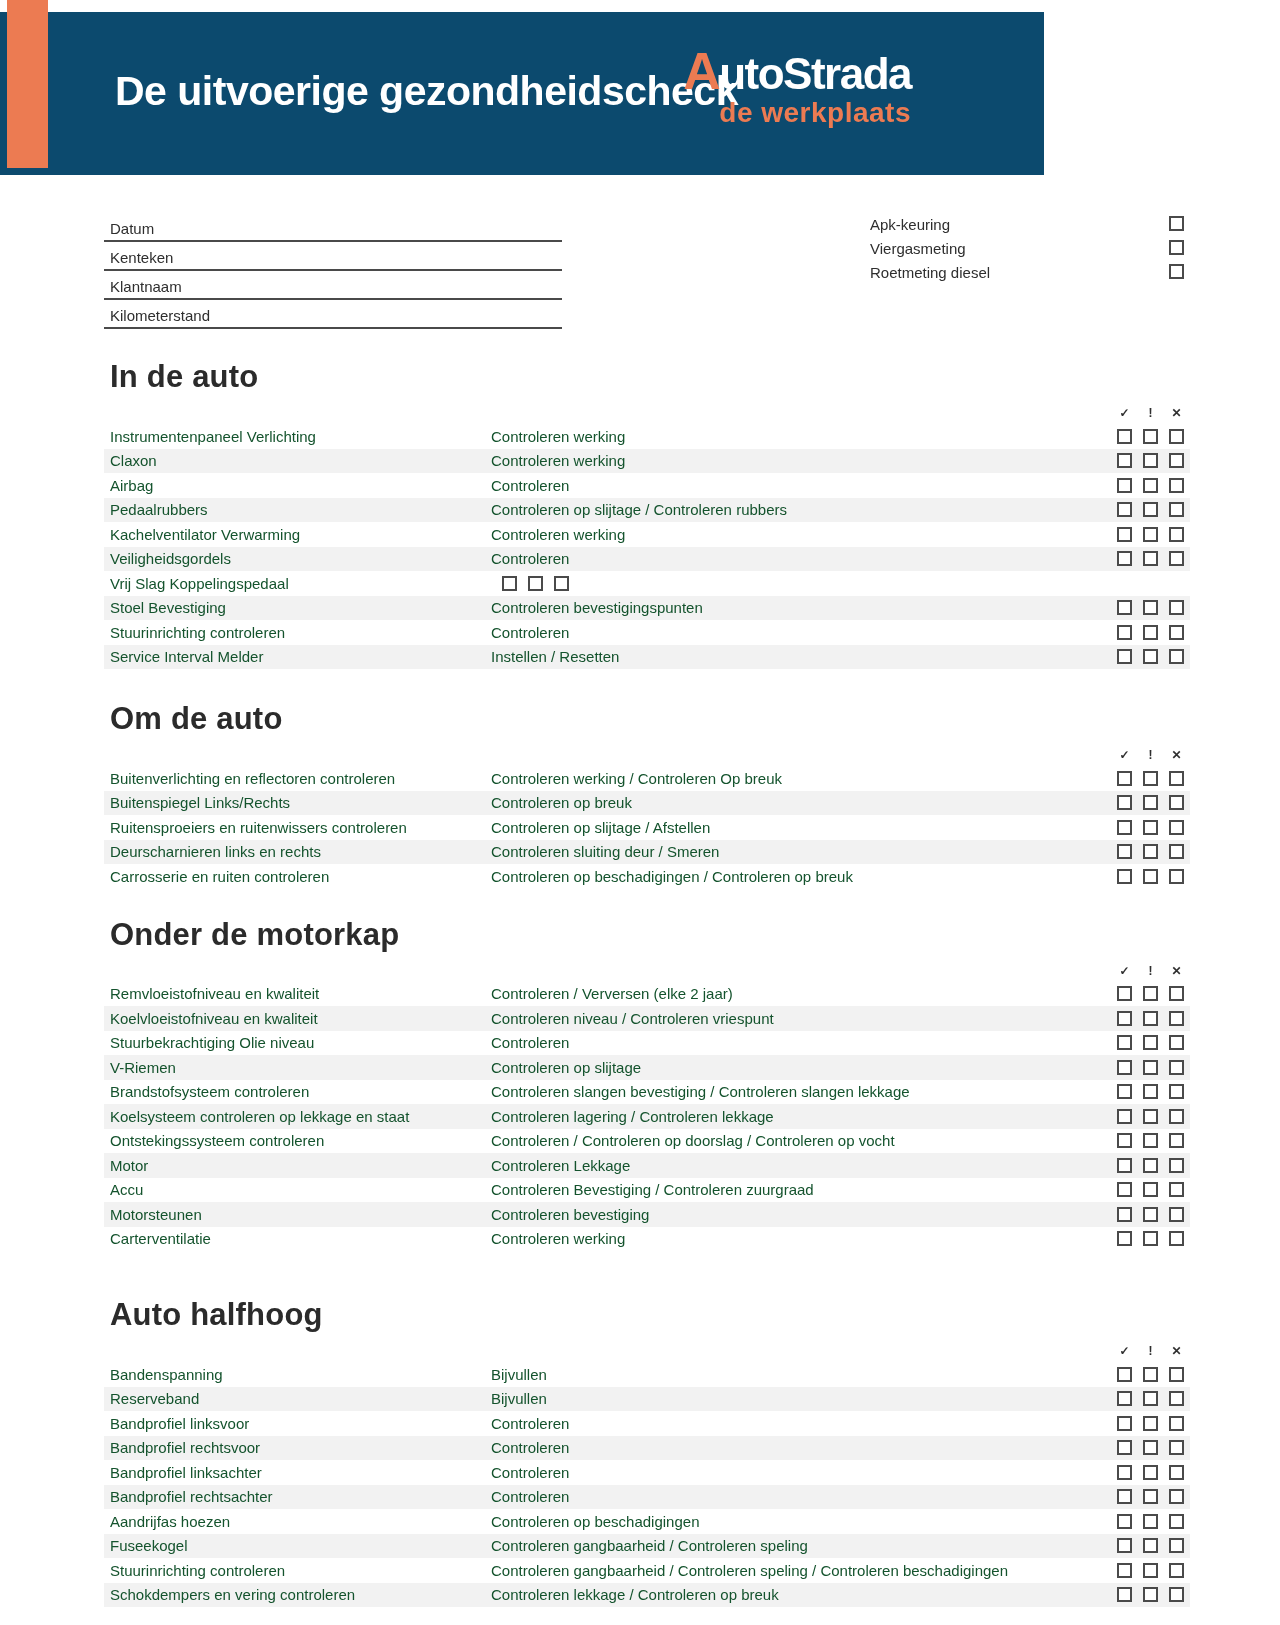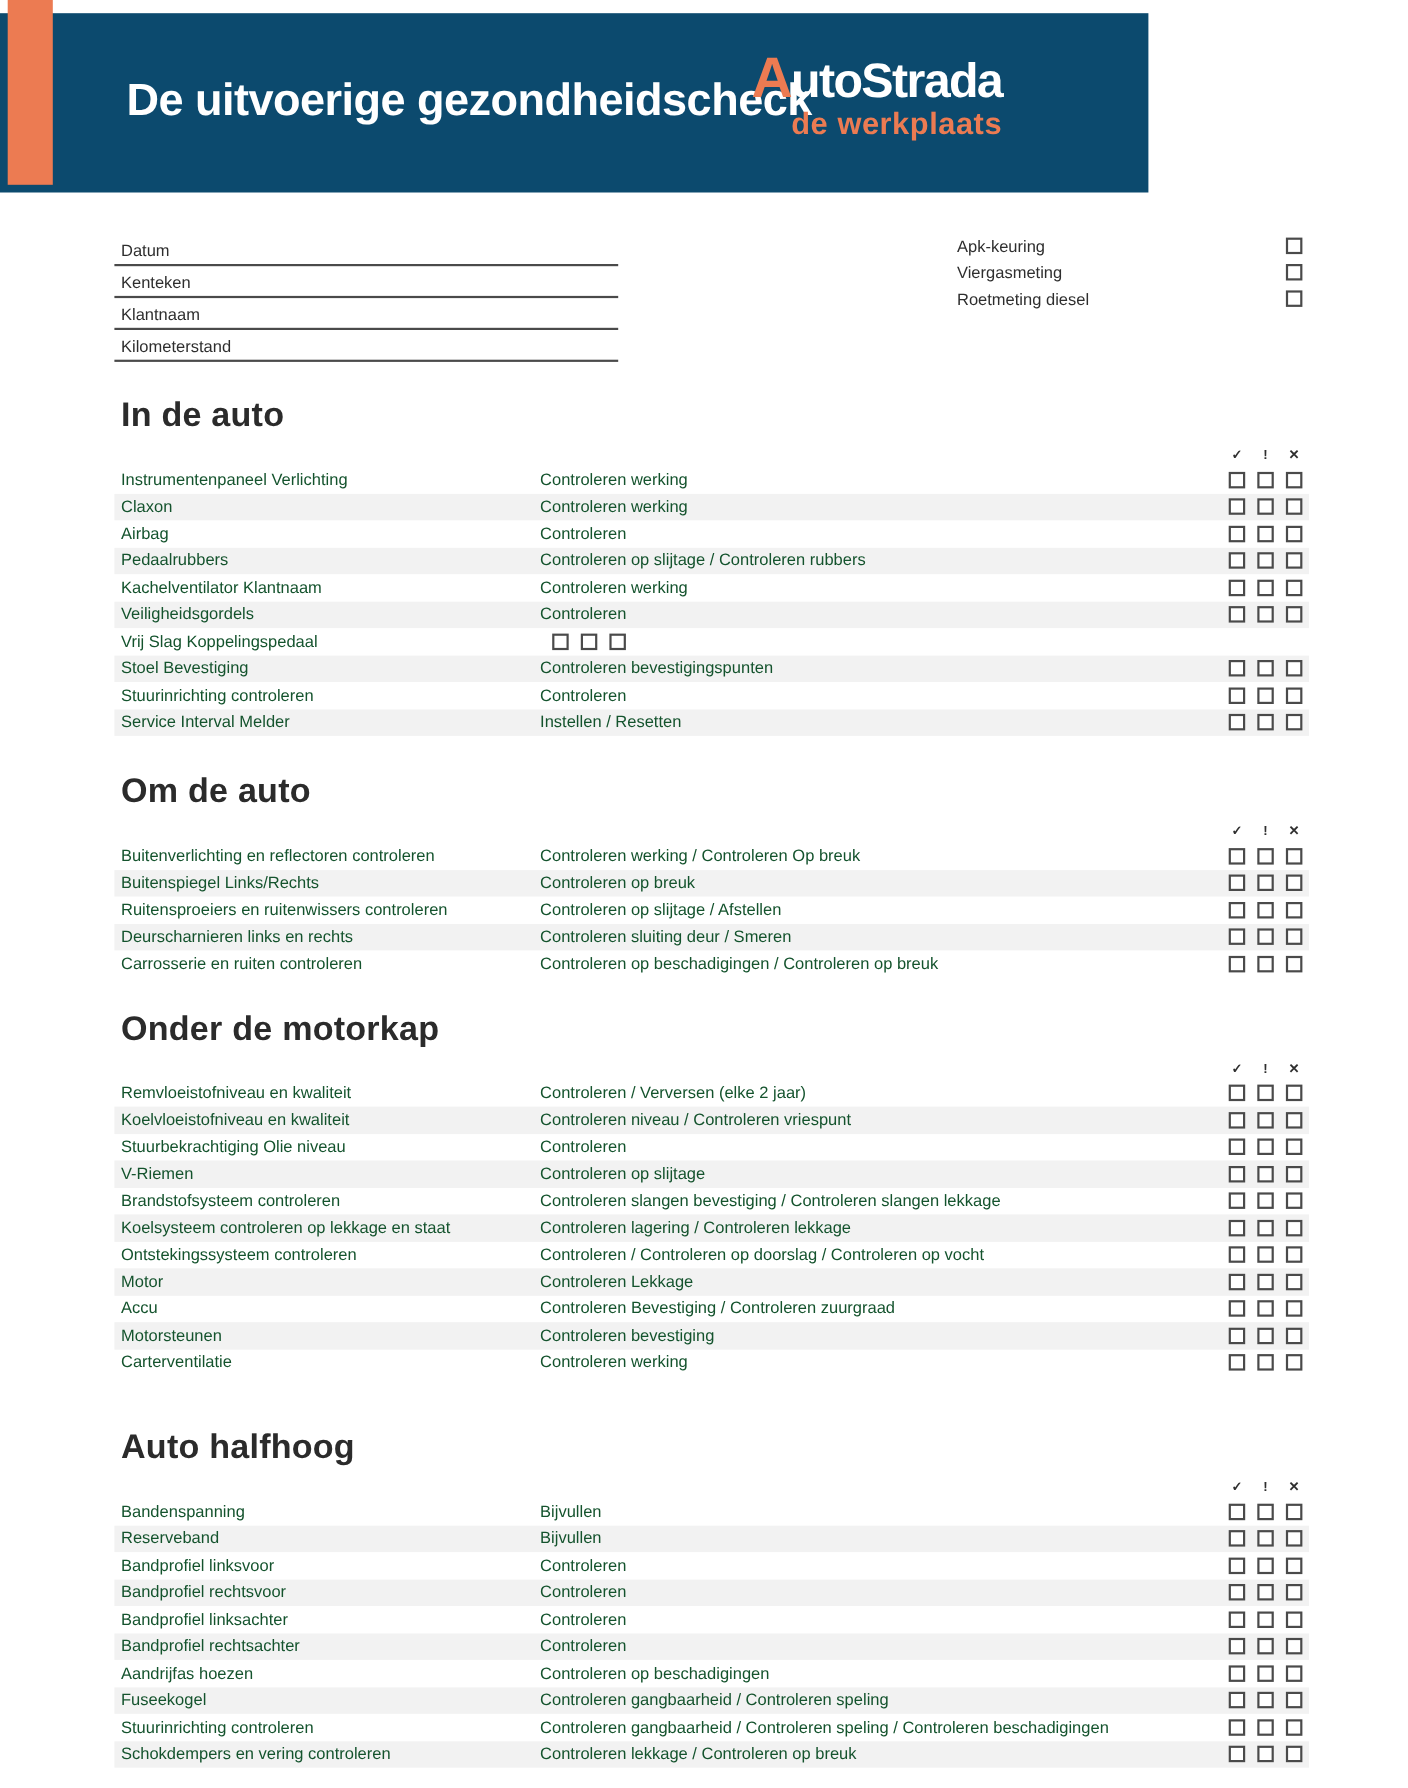--- a/index.html
+++ b/index.html
@@ -185,21 +185,21 @@
           <div class="row">
             <div class="c1">Pedaalrubbers</div>
             <div class="c2">Controleren op slijtage / Controleren rubbers</div>
             <div class="checks">
               <span class="cb"></span>
               <span class="cb"></span>
               <span class="cb"></span>
             </div>
           </div>
           <div class="row">
-            <div class="c1">Kachelventilator Klantnaam</div>
+            <div class="c1">Kachelventilator Verwarming</div>
             <div class="c2">Controleren werking</div>
             <div class="checks">
               <span class="cb"></span>
               <span class="cb"></span>
               <span class="cb"></span>
             </div>
           </div>
           <div class="row">
             <div class="c1">Veiligheidsgordels</div>
             <div class="c2">Controleren</div>

